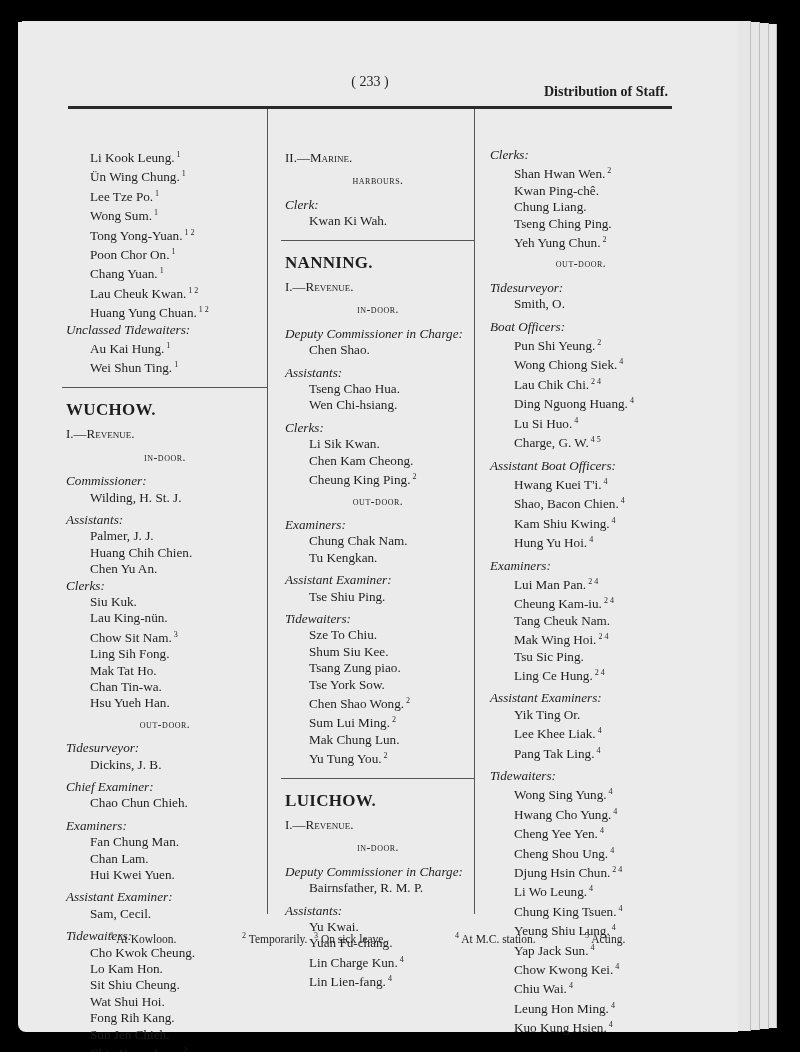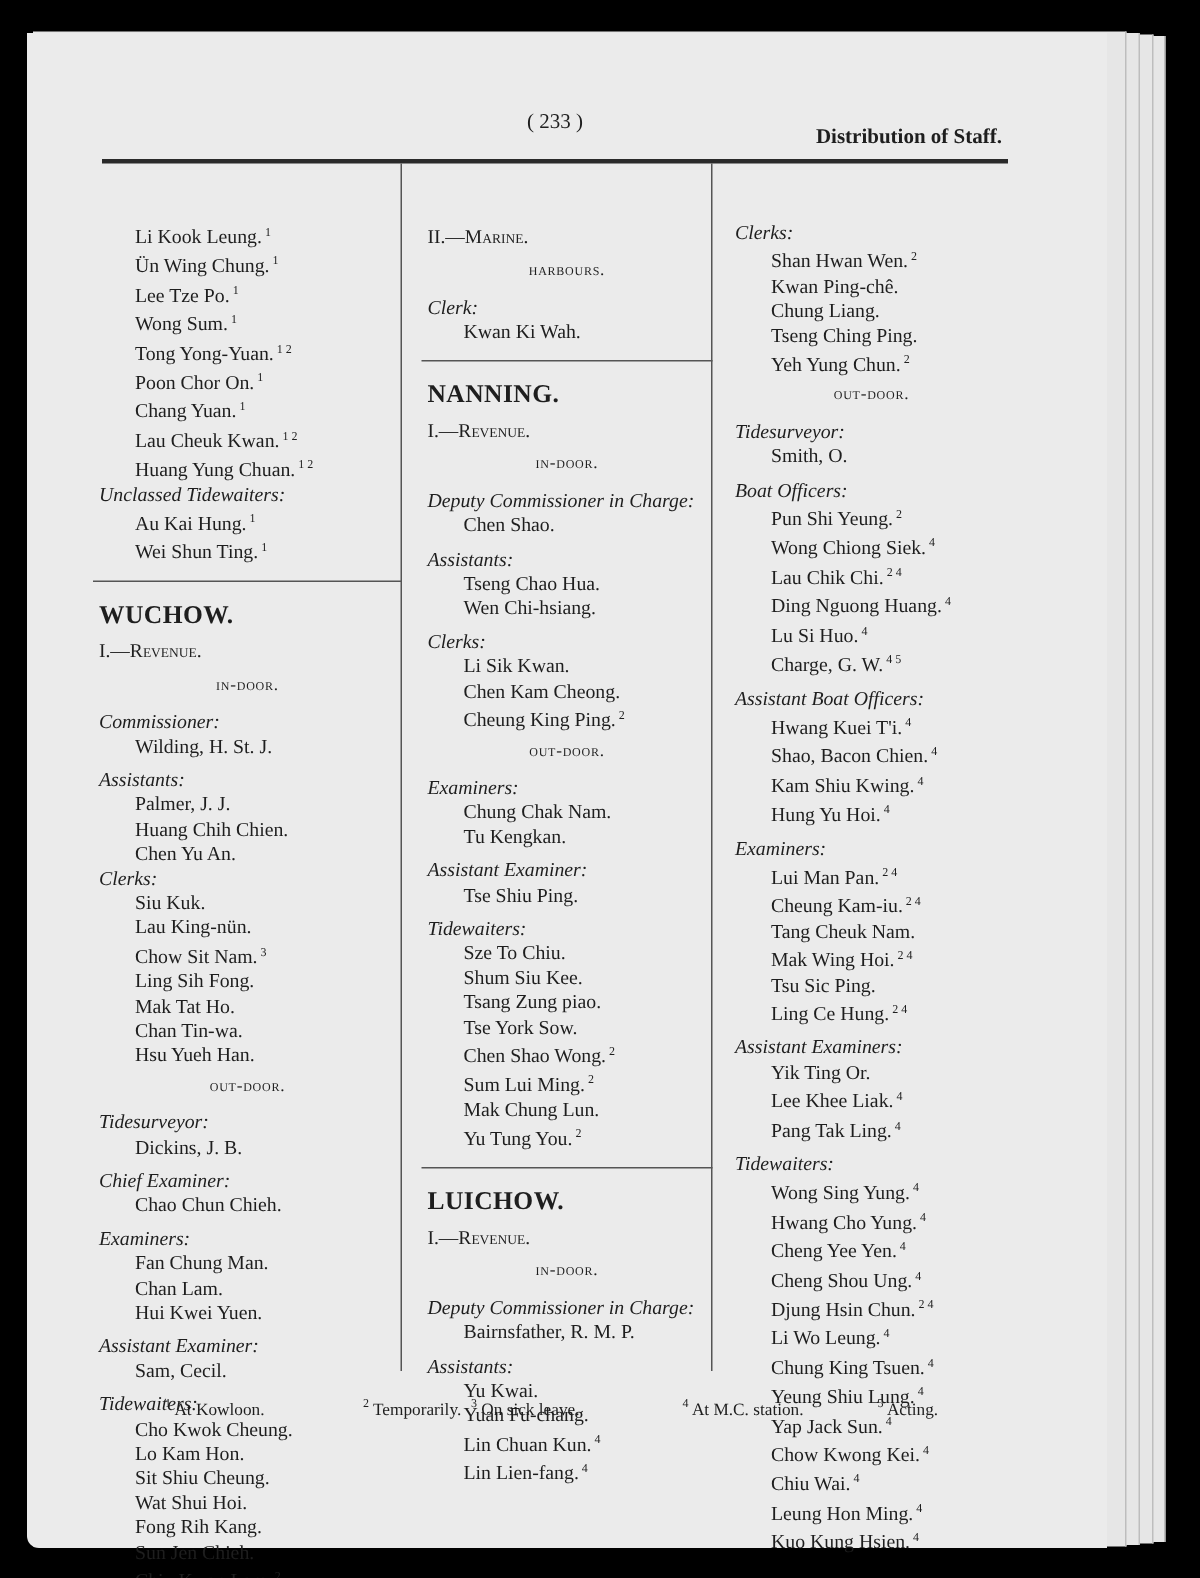--- a/index.html
+++ b/index.html
@@ -136,21 +136,21 @@
     <div class="hr"></div>
     <div class="loc">LUICHOW.</div>
     <div class="div">I.—Revenue.</div>
     <div class="sub">IN-DOOR.</div>
     <div class="cap">Deputy Commissioner in Charge:</div>
     <div class="name"><span>Bairnsfather, R. M. P.</span></div>
     <div class="gap"></div>
     <div class="cap">Assistants:</div>
     <div class="name"><span>Yu Kwai.</span></div>
     <div class="name"><span>Yuan Fu-chang.</span></div>
-    <div class="name"><span>Lin Chuan Kun.</span><sup>4</sup></div>
+    <div class="name"><span>Lin Charge Kun.</span><sup>4</sup></div>
     <div class="name"><span>Lin Lien-fang.</span><sup>4</sup></div>
   </div>
 <div class="col" id="col2" style="left:490px;width:182px;top:147px;">
     <div class="cap">Clerks:</div>
     <div class="name"><span>Shan Hwan Wen.</span><sup>2</sup></div>
     <div class="name"><span>Kwan Ping-chê.</span></div>
     <div class="name"><span>Chung Liang.</span></div>
     <div class="name"><span>Tseng Ching Ping.</span></div>
     <div class="name"><span>Yeh Yung Chun.</span><sup>2</sup></div>
     <div class="sub">OUT-DOOR.</div>

